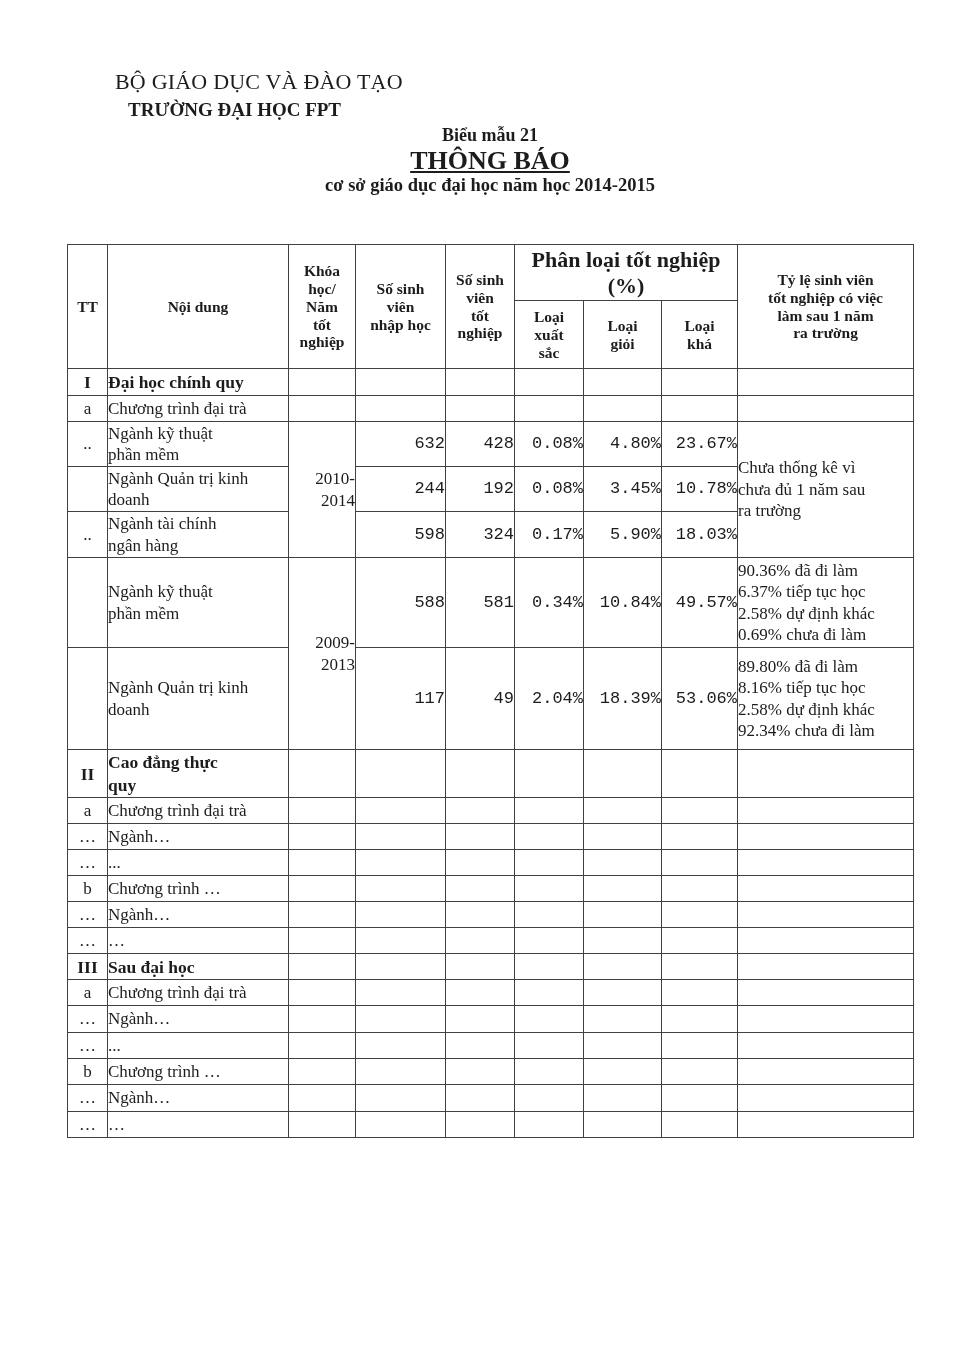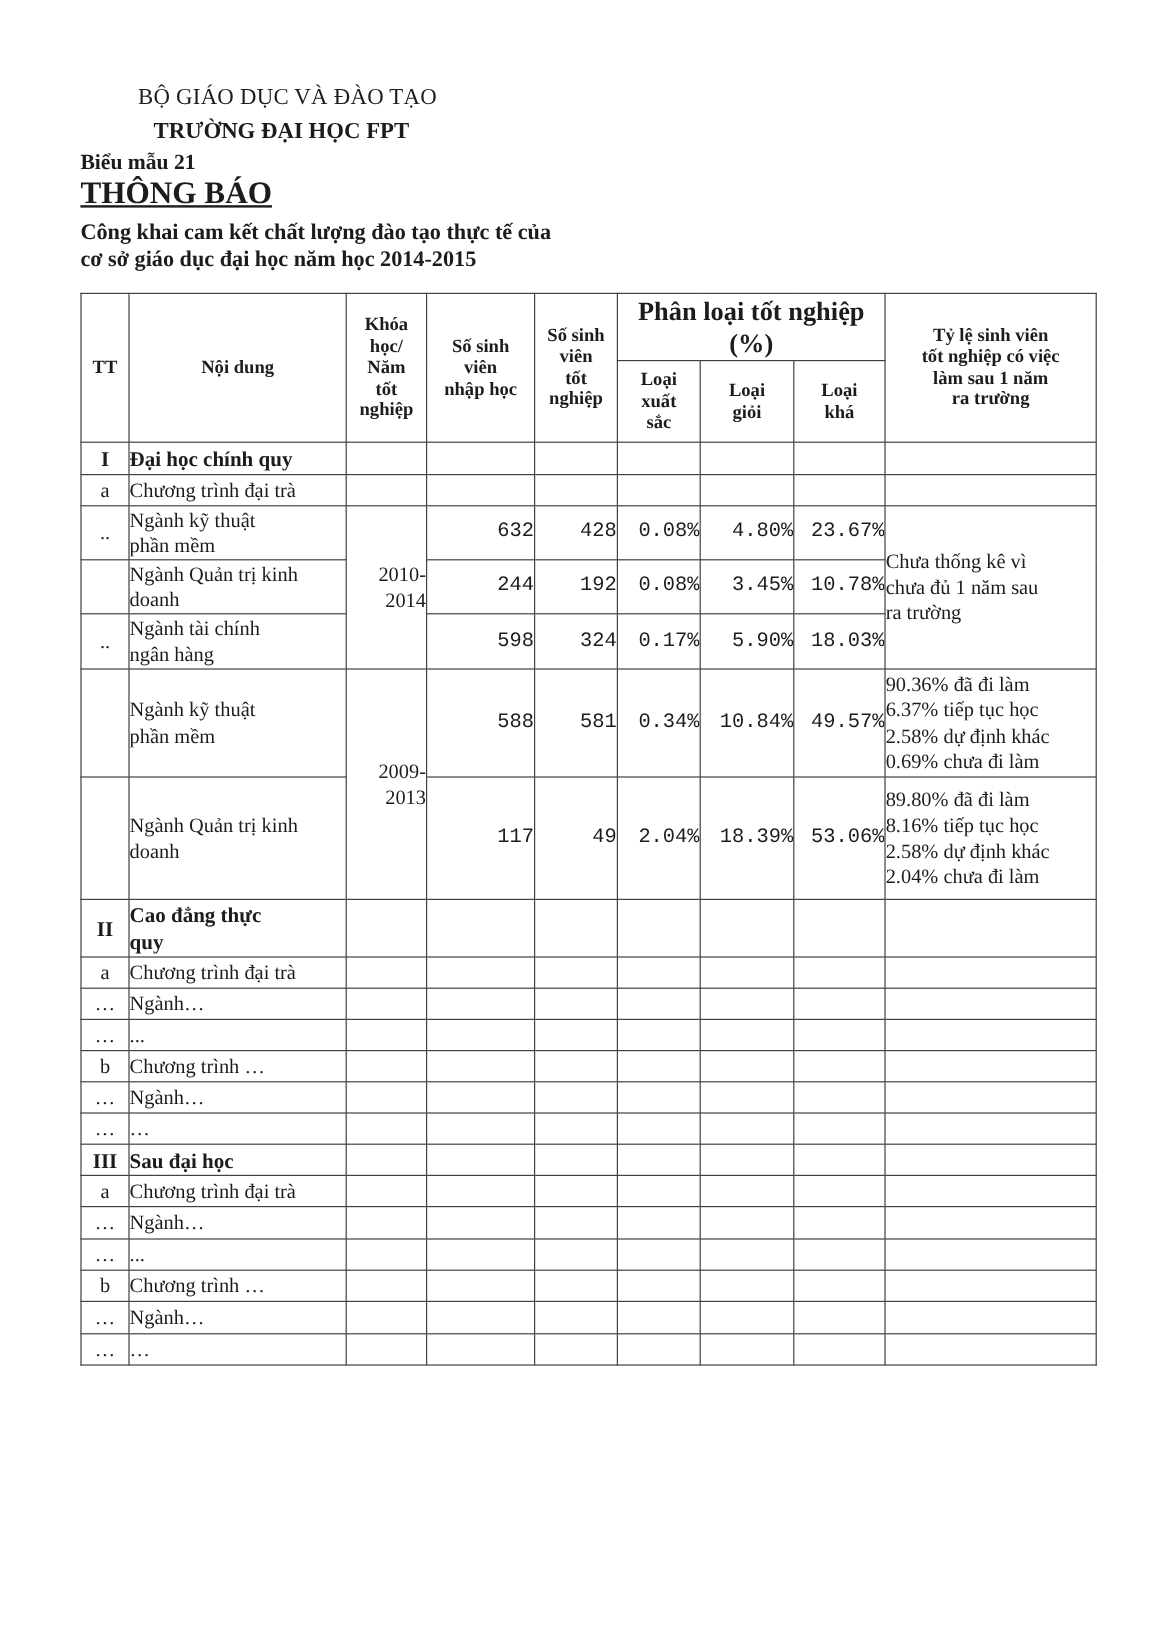--- a/index.html
+++ b/index.html
@@ -6,23 +6,23 @@
   body{background:#888;}
   .page{
     position:relative;
     width:960px;height:1357px;
     background:#ffffff;
     font-family:"Liberation Serif","DejaVu Serif",serif;
     color:#1c1c1c;
     overflow:hidden;
   }
   .letterhead{position:absolute;left:115px;top:70px;}
-  .ministry{font-size:19px;line-height:24px;letter-spacing:0.2px;}
+  .ministry{font-size:22px;line-height:24px;letter-spacing:0.2px;}
   .university{font-size:19px;line-height:24px;font-weight:bold;margin-top:4px;margin-left:13px;}
-  .title-block{position:absolute;left:67px;top:124px;width:846px;text-align:left;}
+  .title-block{position:absolute;left:67px;top:124px;width:846px;text-align:center;}
   .form-label{font-size:18px;line-height:22px;font-weight:bold;}
   .doc-title{font-size:26px;line-height:27px;font-weight:bold;margin-top:1px;text-decoration:underline;}
   .subtitle{font-size:18.5px;line-height:23px;font-weight:bold;}
   .subtitle.first{margin-top:9px;}
   table.report{
     position:absolute;left:67px;top:244px;
     width:846px;
     border-collapse:collapse;
     table-layout:fixed;
   }
@@ -55,21 +55,20 @@
 <div class="page">
 
   <div class="letterhead">
     <div class="ministry">BỘ GIÁO DỤC VÀ ĐÀO TẠO</div>
     <div class="university">TRƯỜNG ĐẠI HỌC FPT</div>
   </div>
 
   <div class="title-block">
     <div class="form-label">Biểu mẫu 21</div>
     <div class="doc-title">THÔNG BÁO</div>
-    <div class="subtitle first">Công khai cam kết chất lượng đào tạo thực tế của</div>
     <div class="subtitle">cơ sở giáo dục đại học năm học 2014-2015</div>
   </div>
 
   <table class="report">
     <colgroup>
       <col style="width:40px">
         <col style="width:181px">
         <col style="width:67px">
       <col style="width:90px">
         <col style="width:69px">
@@ -189,21 +188,21 @@
         <td class="c-nd">Ngành Quản trị kinh
 doanh</td>
         <td class="c-num">117</td>
         <td class="c-num">49</td>
         <td class="c-num">2.04%</td>
         <td class="c-num">18.39%</td>
         <td class="c-num">53.06%</td>
         <td class="c-tyle">89.80% đã đi làm
 8.16% tiếp tục học
 2.58% dự định khác
-2.04% chưa đi làm</td>
+92.34% chưa đi làm</td>
       </tr>
       <tr class="section" style="height:48px">
         <td class="c-tt">II</td>
         <td class="c-nd">Cao đẳng thực
 quy</td>
         <td></td>
           <td></td>
         <td></td>
           <td></td>
         <td></td>

